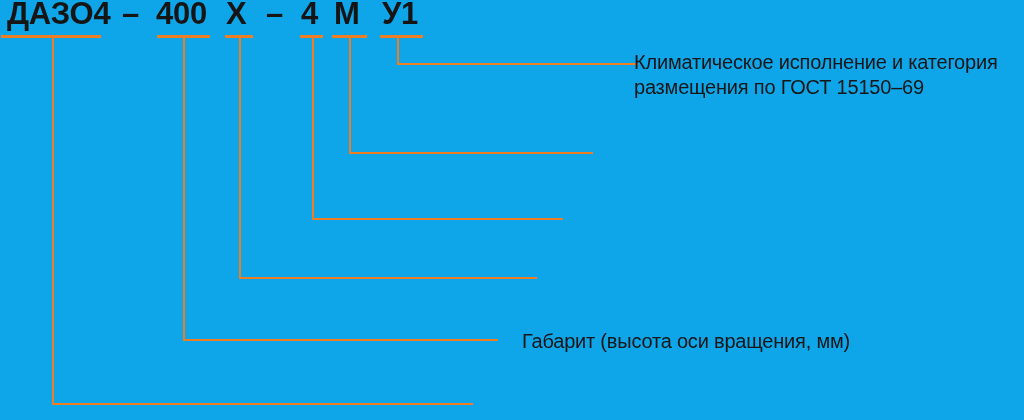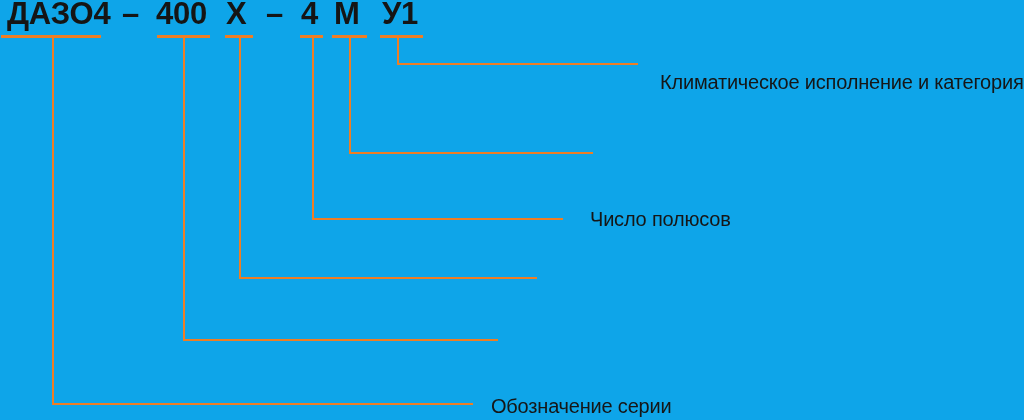--- a/index.html
+++ b/index.html
@@ -67,21 +67,21 @@
 
   
   .label {
     position: absolute;
     font-size: 20px;
     line-height: 25px;
     letter-spacing: -0.2px;
     color: #161616;
     white-space: nowrap;
   }
-  .l0 { left: 660px; top: 50px; margin-top: 20px; }
+  .l0 { left: 634px; top: 50px; }
   .l1 { left: 618px; top: 141px; }
   .l2 { left: 590px; top: 207px; }
   .l3 { left: 563px; top: 266px; }
   .l4 { left: 522px; top: 329px; }
   .l5 { left: 491px; top: 394px; }
 </style>
 </head>
 <body>
 
 <div class="canvas">
@@ -106,17 +106,17 @@
 
   <div class="conn c0"></div>
   <div class="conn c1"></div>
   <div class="conn c2"></div>
   <div class="conn c3"></div>
   <div class="conn c4"></div>
   <div class="conn c5"></div>
 
   <div class="label l0">
     <div>Климатическое исполнение и категория</div>
+    <div>размещения по ГОСТ 15150–69</div>
   </div>
-  <div class="label l2">Число полюсов</div>
-  <div class="label l5">Обозначение серии</div>
+  <div class="label l4">Габарит (высота оси вращения, мм)</div>
 
 </div>
 
 </body></html>

